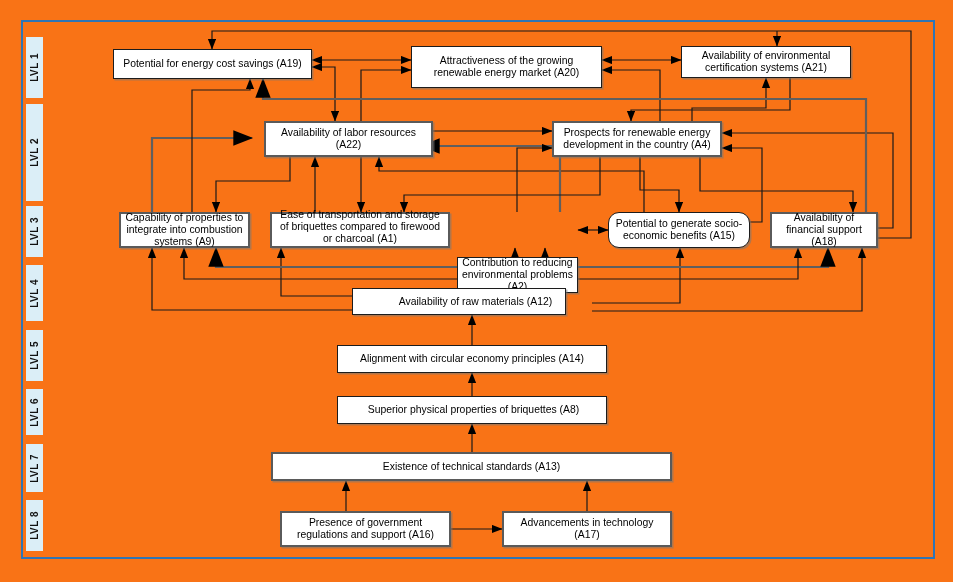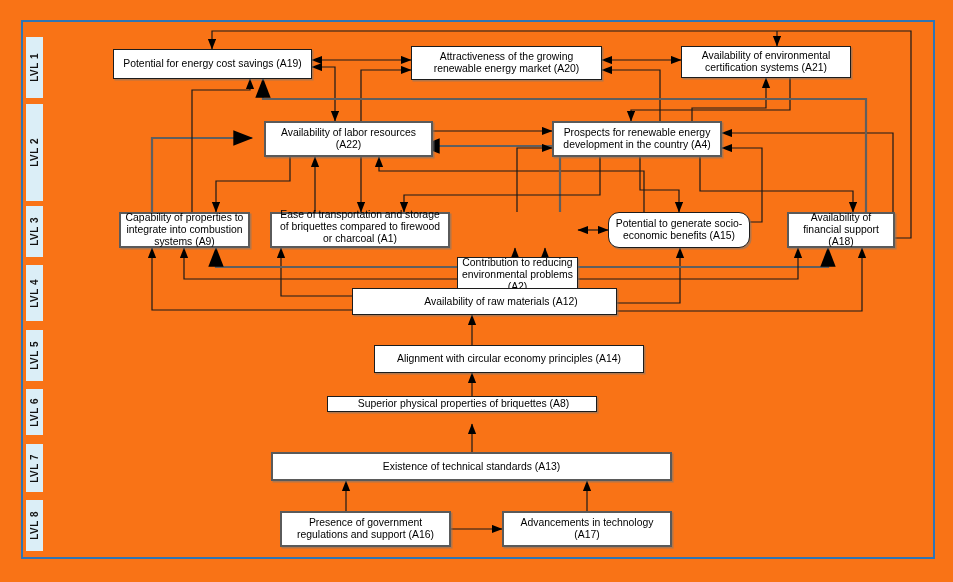--- a/index.html
+++ b/index.html
@@ -105,21 +105,21 @@
         <span>LVL 7</span>
       </div>
       <div class="lvl-cell" style="top: 500px; height: 51px; background: rgb(219, 238, 247);">
         <span>LVL 8</span>
       </div>
     </div>
   <div id="nodes-layer">
       <div class="node" style="left: 113px; top: 49px; width: 199px; height: 30px;">
         <span>Potential for energy cost savings (A19)</span>
       </div>
-      <div class="node" style="left: 411px; top: 46px; width: 191px; height: 34px;">
+      <div class="node" style="left: 411px; top: 46px; width: 191px; height: 42px;">
         <span>Attractiveness of the growing renewable energy market (A20)</span>
       </div>
       <div class="node" style="left: 681px; top: 46px; width: 170px; height: 32px;">
         <span>Availability of environmental certification systems (A21)</span>
       </div>
       <div class="node thick" style="left: 252px; top: 121px; width: 169px; height: 36px; margin-left: 12px;">
         <span>Availability of labor resources (A22)</span>
       </div>
       <div class="node thick" style="left: 552px; top: 121px; width: 170px; height: 36px;">
         <span>Prospects for renewable energy development in the country (A4)</span>
@@ -129,30 +129,30 @@
       </div>
       <div class="node thick" style="left: 270px; top: 212px; width: 180px; height: 36px; align-items: flex-end;">
         <span>Ease of transportation and storage of briquettes compared to firewood or charcoal (A1)</span>
       </div>
       <div class="node" style="left: 457px; top: 212px; width: 121px; height: 36px; margin-top: 45px;">
         <span>Contribution to reducing environmental problems (A2)</span>
       </div>
       <div class="node" style="left: 608px; top: 212px; width: 142px; height: 36px; border-radius: 11px;">
         <span>Potential to generate socio-economic benefits (A15)</span>
       </div>
-      <div class="node thick" style="left: 770px; top: 212px; width: 108px; height: 36px; margin-left: 17px;">
+      <div class="node thick" style="left: 770px; top: 212px; width: 108px; height: 36px;">
         <span>Availability of financial support (A18)</span>
       </div>
-      <div class="node" style="left: 352px; top: 288px; width: 265px; height: 27px; padding-left: 36px;">
+      <div class="node" style="left: 352px; top: 288px; width: 214px; height: 27px; padding-left: 36px;">
         <span>Availability of raw materials (A12)</span>
       </div>
-      <div class="node" style="left: 337px; top: 345px; width: 270px; height: 28px; margin-left: 37px;">
+      <div class="node" style="left: 337px; top: 345px; width: 270px; height: 28px;">
         <span>Alignment with circular economy principles (A14)</span>
       </div>
-      <div class="node" style="left: 327px; top: 396px; width: 270px; height: 16px; padding-left: 6px;">
+      <div class="node" style="left: 337px; top: 396px; width: 270px; height: 28px; padding-left: 6px;">
         <span>Superior physical properties of briquettes (A8)</span>
       </div>
       <div class="node thick" style="left: 271px; top: 452px; width: 401px; height: 29px;">
         <span>Existence of technical standards (A13)</span>
       </div>
       <div class="node thick" style="left: 261px; top: 511px; width: 171px; height: 36px; margin-left: 19px;">
         <span>Presence of government regulations and support (A16)</span>
       </div>
       <div class="node thick" style="left: 502px; top: 511px; width: 170px; height: 36px;">
         <span>Advancements in technology (A17)</span>

